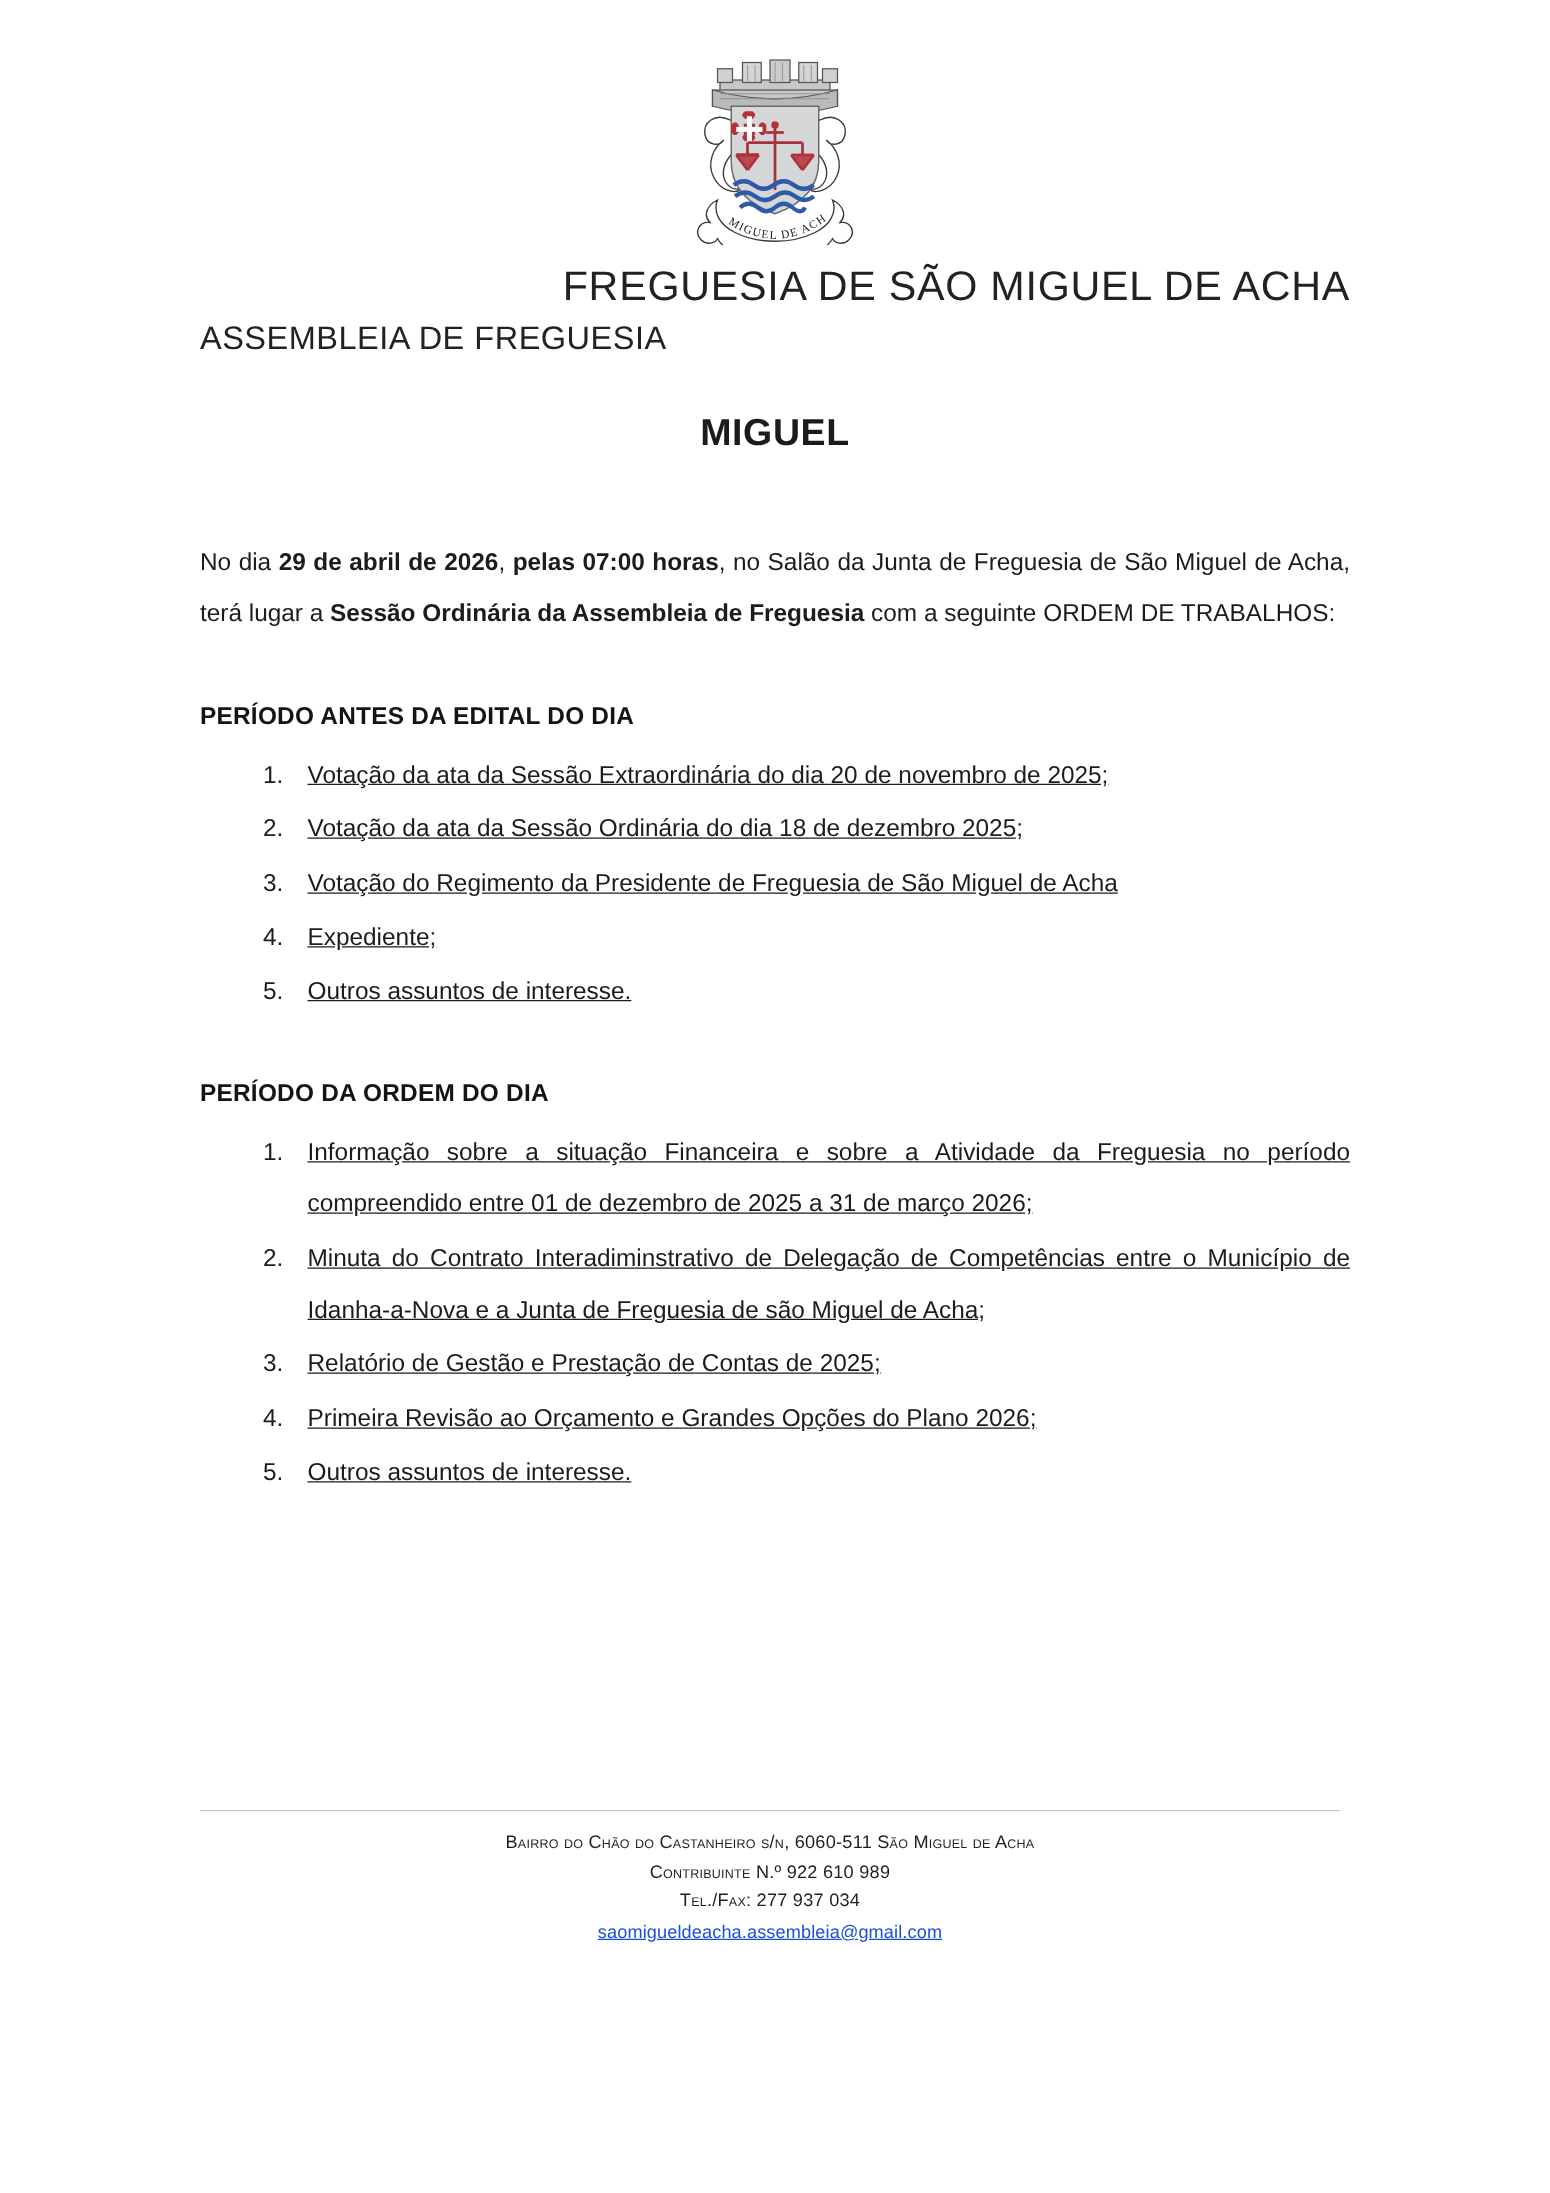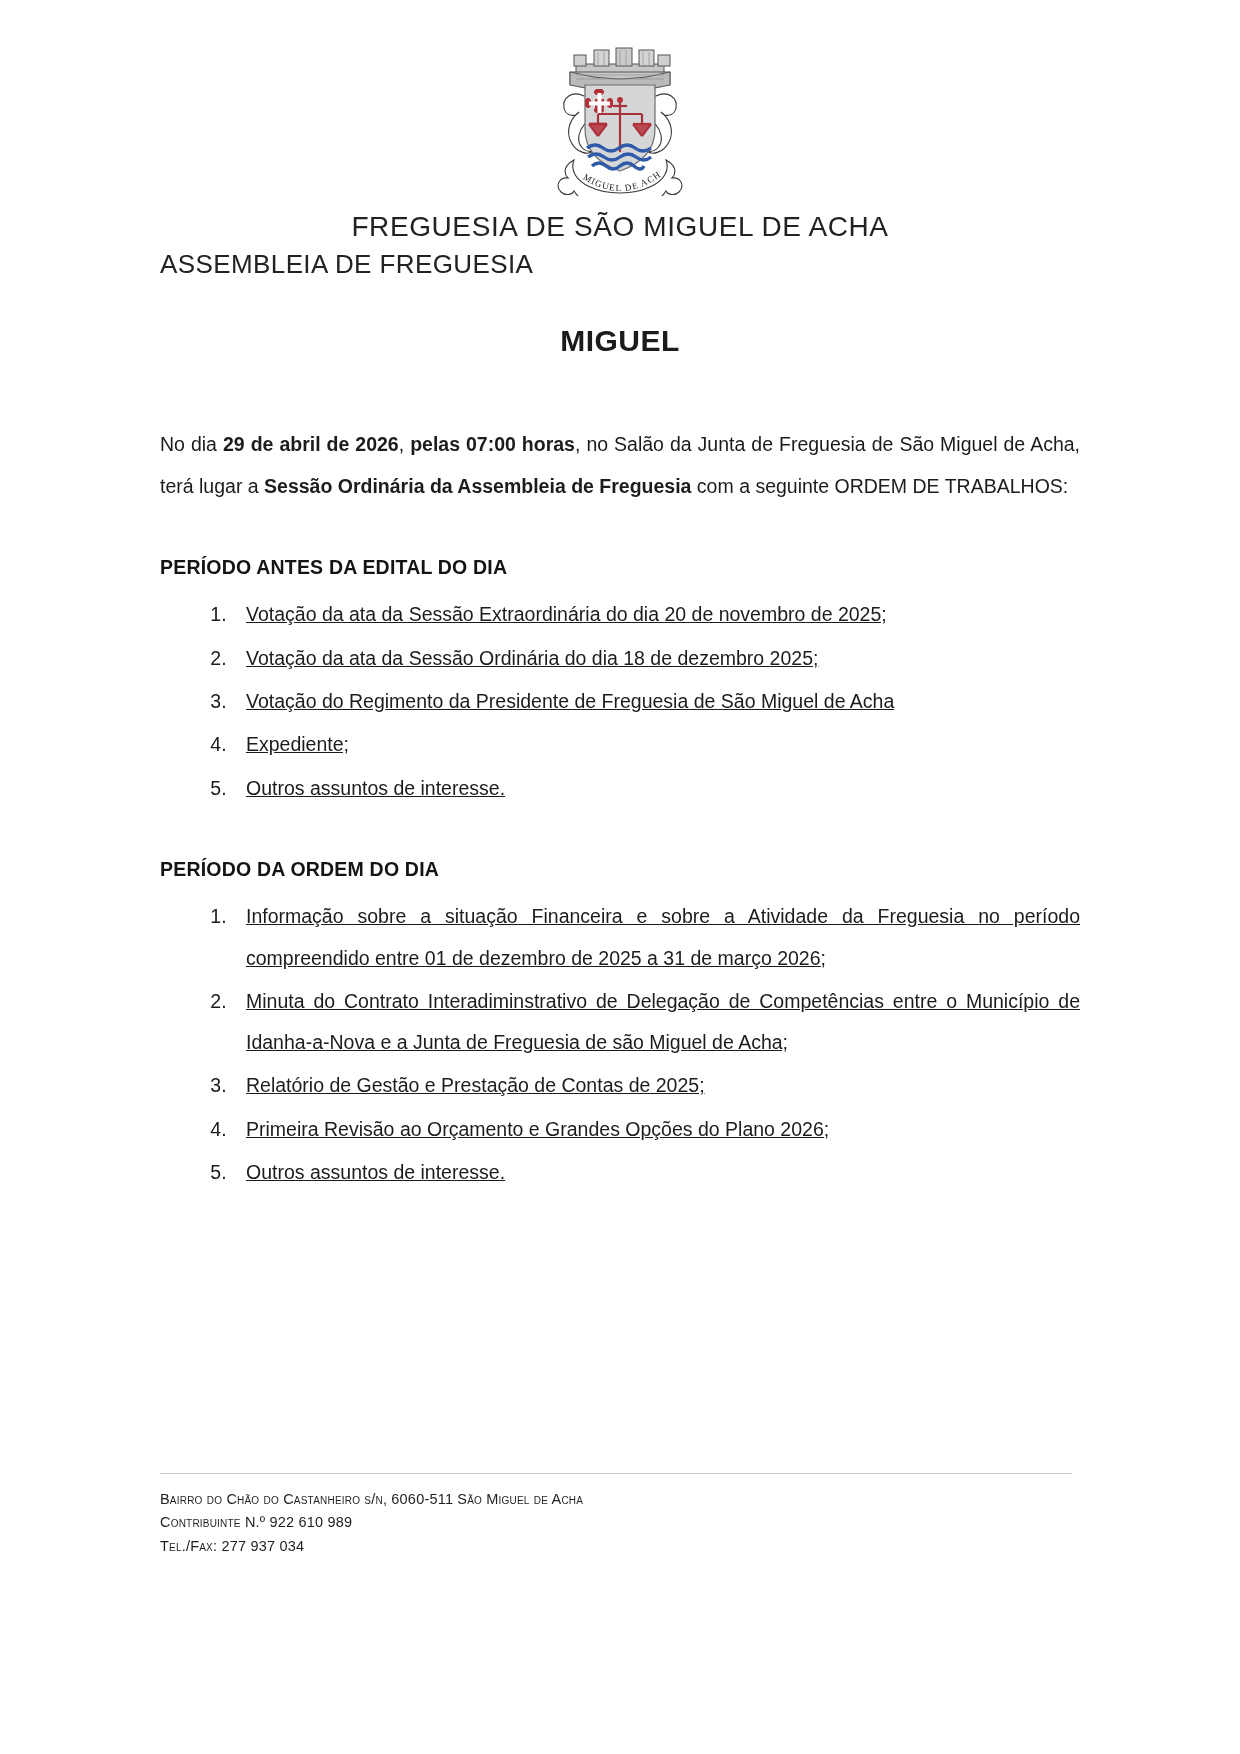--- a/index.html
+++ b/index.html
@@ -32,22 +32,22 @@
     align-items: flex-start;
   }
   .crest {
     width: 160px;
     height: 152px;
     display: block;
   }
 
   
   .org-title {
-    text-align: center;
-    font-size: 28px;
+    text-align: right;
+    font-size: 33px;
     font-weight: 400;
     letter-spacing: 0.6px;
     color: #222222;
     margin-top: 14px;
     line-height: 1.18;
   }
   .org-subtitle {
     font-size: 26px;
     font-weight: 400;
     letter-spacing: 0.4px;
@@ -107,20 +107,21 @@
   ol.agenda.justified > li {
     text-align: justify;
   }
 
   
   .footer {
     position: absolute;
     left: 160px;
     right: 168px;
     bottom: 196px;
+    text-align: center;
   }
   .footer-rule {
     border: 0;
     border-top: 1px solid #c9c9c9;
     margin: 0 0 14px 0;
   }
   .footer-line {
     font-size: 14.5px;
     line-height: 1.62;
     color: #1f1f1f;
@@ -254,15 +255,16 @@
         <li>Outros assuntos de interesse.</li>
       </ol>
     </div>
   </div>
 
   <div class="footer">
     <hr class="footer-rule">
     <div class="footer-line">Bairro do Chão do Castanheiro s/n, 6060-511 São Miguel de Acha</div>
     <div class="footer-line">Contribuinte N.º 922 610 989</div>
     <div class="footer-line">Tel./Fax: 277 937 034</div>
+    <div><a class="footer-email" href="#">saomigueldeacha.assembleia@gmail.com</a></div>
   </div>
 
 </div>
 
 </body></html>

